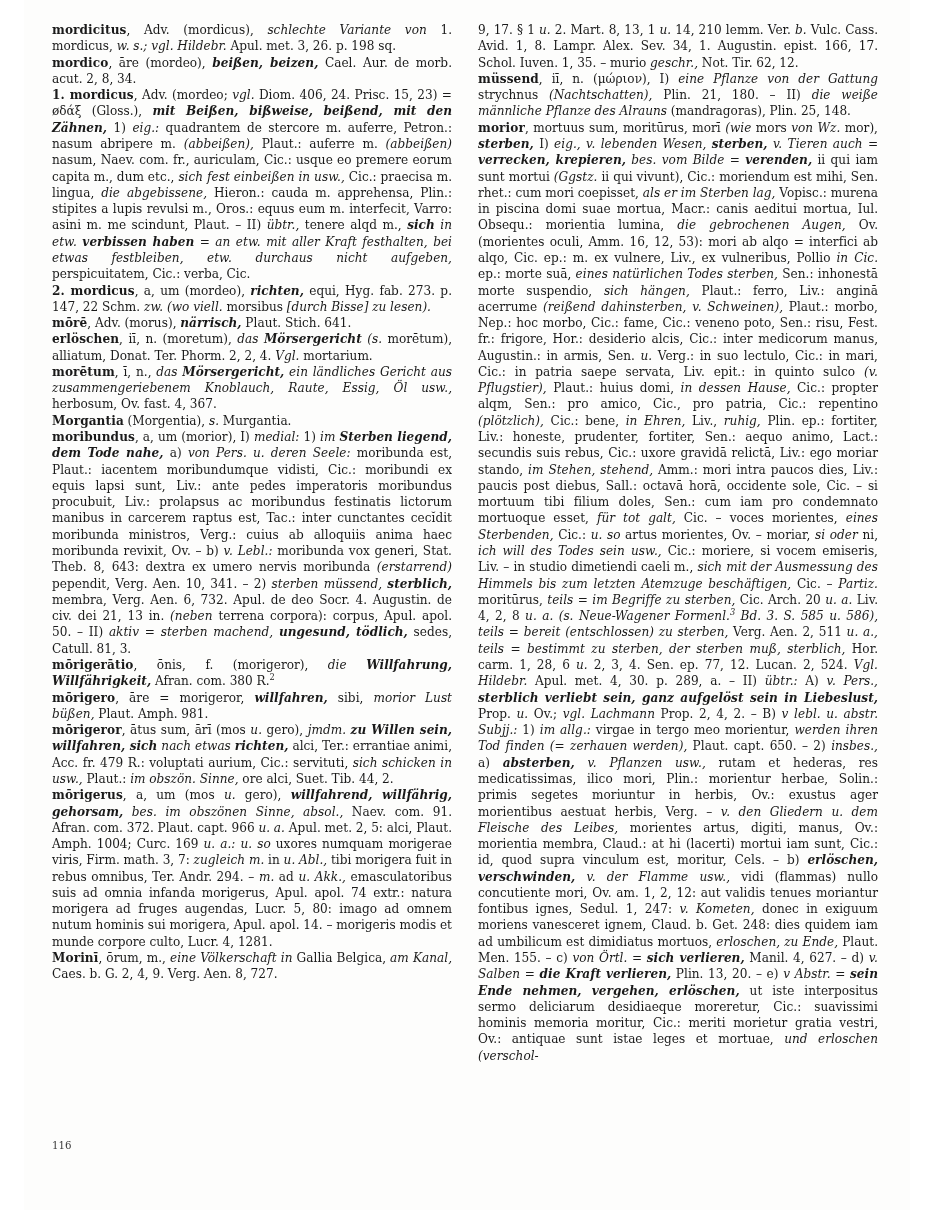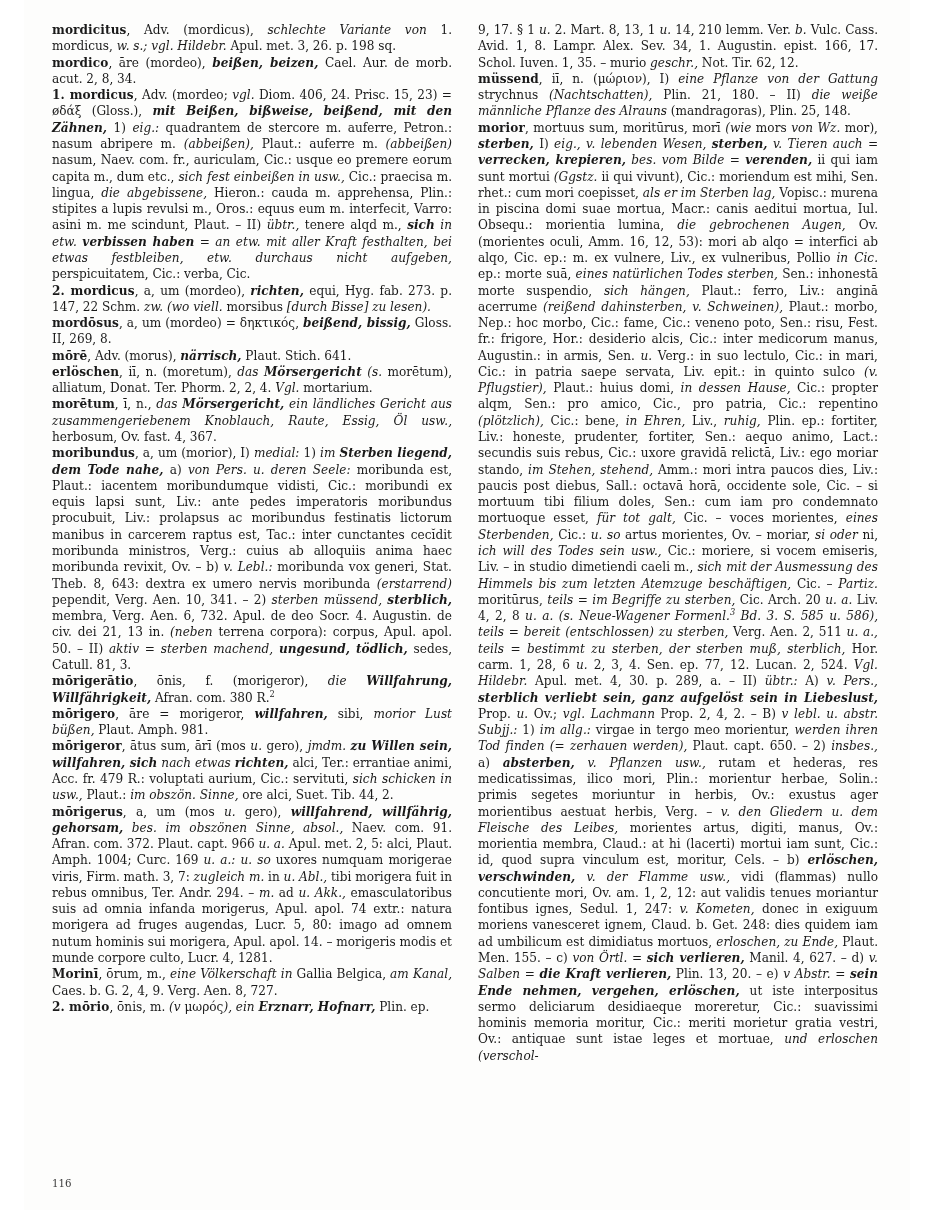--- a/index.html
+++ b/index.html
@@ -66,21 +66,21 @@
     font-size: 0.68em;
     vertical-align: super;
     line-height: 0;
   }
   .greek {
     font-family: "DejaVu Serif", serif;
   }
   #folio {
     position: absolute;
     left: 28px;
-    top: 1178px;
+    top: 1140px;
     font-size: 10.2px;
     line-height: 12px;
     color: #3a3a3a;
     font-family: "DejaVu Serif", "Liberation Serif", serif;
   }
   .hang {
     text-indent: 0;
   }
 </style>
 </head>
@@ -88,31 +88,30 @@
 
 <div id="page">
 
   <div id="columns">
 
     <div class="column" id="col-left">
         <p class="entry hang"><b class="hw">mordicitus</b>, Adv. (mordicus), <i class="it">schlechte Variante von</i> 1. mordicus, <i class="it">w. s.; vgl. Hildebr.</i> Apul. met. 3, 26. p. 198 sq.</p>
         <p class="entry hang"><b class="hw">mordico</b>, āre (mordeo), <i class="bi">beißen, beizen,</i> Cael. Aur. de morb. acut. 2, 8, 34.</p>
         <p class="entry hang"><b class="hw">1. mordicus</b>, Adv. (mordeo; <i class="it">vgl.</i> Diom. 406, 24. Prisc. 15, 23) = <span class="greek">øδάξ</span> (Gloss.), <i class="bi">mit Beißen, bißweise, beißend, mit den Zähnen,</i> 1) <i class="it">eig.:</i> quadrantem de stercore m. auferre, Petron.: nasum abripere m. <i class="it">(abbeißen),</i> Plaut.: auferre m. <i class="it">(abbeißen)</i> nasum, Naev. com. fr., auriculam, Cic.: usque eo premere eorum capita m., dum etc., <i class="it">sich fest einbeißen in usw.,</i> Cic.: praecisa m. lingua, <i class="it">die abgebissene,</i> Hieron.: cauda m. apprehensa, Plin.: stipites a lupis revulsi m., Oros.: equus eum m. interfecit, Varro: asini m. me scindunt, Plaut. – II) <i class="it">übtr.,</i> tenere alqd m., <i class="bi">sich</i> <i class="it">in etw.</i> <i class="bi">verbissen haben</i> = <i class="it">an etw. mit aller Kraft festhalten, bei etwas festbleiben, etw. durchaus nicht aufgeben,</i> perspicuitatem, Cic.: verba, Cic.</p>
         <p class="entry hang"><b class="hw">2. mordicus</b>, a, um (mordeo), <i class="bi">richten,</i> equi, Hyg. fab. 273. p. 147, 22 Schm. <i class="it">zw. (wo viell.</i> morsibus <i class="it">[durch Bisse] zu lesen).</i></p>
-        <p class="entry hang"><b class="hw">mordōsus</b>, a, um (mordeo) = <span class="greek">δηκτικός</span>, <i class="bi">beißend, bissig,</i> Gloss. II, 269, 8.</p>
         <p class="entry hang"><b class="hw">mōrē</b>, Adv. (morus), <i class="bi">närrisch,</i> Plaut. Stich. 641.</p>
         <p class="entry hang"><b class="hw">erlöschen</b>, iī, n. (moretum), <i class="it">das</i> <i class="bi">Mörsergericht</i> <i class="it">(s.</i> morētum), alliatum, Donat. Ter. Phorm. 2, 2, 4. <i class="it">Vgl.</i> mortarium.</p>
         <p class="entry hang"><b class="hw">morētum</b>, ī, n., <i class="it">das</i> <i class="bi">Mörsergericht,</i> <i class="it">ein ländliches Gericht aus zusammengeriebenem Knoblauch, Raute, Essig, Öl usw.,</i> herbosum, Ov. fast. 4, 367.</p>
+        <p class="entry hang"><b class="hw">Morgantia</b> (Morgentia), <i class="it">s.</i> Murgantia.</p>
         <p class="entry hang"><b class="hw">moribundus</b>, a, um (morior), I) <i class="it">medial:</i> 1) <i class="it">im</i> <i class="bi">Sterben liegend, dem Tode nahe,</i> a) <i class="it">von Pers. u. deren Seele:</i> moribunda est, Plaut.: iacentem moribundumque vidisti, Cic.: moribundi ex equis lapsi sunt, Liv.: ante pedes imperatoris moribundus procubuit, Liv.: prolapsus ac moribundus festinatis lictorum manibus in carcerem raptus est, Tac.: inter cunctantes cecĭdit moribunda ministros, Verg.: cuius ab alloquiis anima haec moribunda revixit, Ov. – b) <i class="it">v. Lebl.:</i> moribunda vox generi, Stat. Theb. 8, 643: dextra ex umero nervis moribunda <i class="it">(erstarrend)</i> pependit, Verg. Aen. 10, 341. – 2) <i class="it">sterben müssend,</i> <i class="bi">sterblich,</i> membra, Verg. Aen. 6, 732. Apul. de deo Socr. 4. Augustin. de civ. dei 21, 13 in. <i class="it">(neben</i> terrena corpora): corpus, Apul. apol. 50. – II) <i class="it">aktiv = sterben machend,</i> <i class="bi">ungesund, tödlich,</i> sedes, Catull. 81, 3.</p>
         <p class="entry hang"><b class="hw">mōrigerātio</b>, ōnis, f. (morigeror), <i class="it">die</i> <i class="bi">Willfahrung, Willfährigkeit,</i> Afran. com. 380 R.<sup>2</sup></p>
         <p class="entry hang"><b class="hw">mōrigero</b>, āre = morigeror, <i class="bi">willfahren,</i> sibi, <i class="it">morior Lust büßen,</i> Plaut. Amph. 981.</p>
         <p class="entry hang"><b class="hw">mōrigeror</b>, ātus sum, ārī (mos <i class="it">u.</i> gero), <i class="it">jmdm.</i> <i class="bi">zu Willen sein, willfahren, sich</i> <i class="it">nach etwas</i> <i class="bi">richten,</i> alci, Ter.: errantiae animi, Acc. fr. 479 R.: voluptati aurium, Cic.: servituti, <i class="it">sich schicken in usw.,</i> Plaut.: <i class="it">im obszön. Sinne,</i> ore alci, Suet. Tib. 44, 2.</p>
         <p class="entry hang"><b class="hw">mōrigerus</b>, a, um (mos <i class="it">u.</i> gero), <i class="bi">willfahrend, willfährig, gehorsam,</i> <i class="it">bes. im obszönen Sinne, absol.,</i> Naev. com. 91. Afran. com. 372. Plaut. capt. 966 <i class="it">u. a.</i> Apul. met. 2, 5: alci, Plaut. Amph. 1004; Curc. 169 <i class="it">u. a.: u. so</i> uxores numquam morigerae viris, Firm. math. 3, 7: <i class="it">zugleich m.</i> in <i class="it">u. Abl.,</i> tibi morigera fuit in rebus omnibus, Ter. Andr. 294. – <i class="it">m.</i> ad <i class="it">u. Akk.,</i> emasculatoribus suis ad omnia infanda morigerus, Apul. apol. 74 extr.: natura morigera ad fruges augendas, Lucr. 5, 80: imago ad omnem nutum hominis sui morigera, Apul. apol. 14. – morigeris modis et munde corpore culto, Lucr. 4, 1281.</p>
         <p class="entry hang"><b class="hw">Morinī</b>, ōrum, m., <i class="it">eine Völkerschaft in</i> Gallia Belgica, <i class="it">am Kanal,</i> Caes. b. G. 2, 4, 9. Verg. Aen. 8, 727.</p>
-        <p class="entry hang"><b class="hw">2. mōrio</b>, ōnis, m. <i class="it">(v</i> <span class="greek">μωρός</span><i class="it">), ein</i> <i class="bi">Erznarr, Hofnarr,</i> Plin. ep.</p>
       </div>
 
     <div class="column" id="col-right">
         <p class="entry hang">9, 17. § 1 <i class="it">u.</i> 2. Mart. 8, 13, 1 <i class="it">u.</i> 14, 210 lemm. Ver. <i class="it">b.</i> Vulc. Cass. Avid. 1, 8. Lampr. Alex. Sev. 34, 1. Augustin. epist. 166, 17. Schol. Iuven. 1, 35. – murio <i class="it">geschr.,</i> Not. Tir. 62, 12.</p>
         <p class="entry hang"><b class="hw">müssend</b>, iī, n. (<span class="greek">μώριον</span>), I) <i class="it">eine Pflanze von der Gattung</i> strychnus <i class="it">(Nachtschatten),</i> Plin. 21, 180. – II) <i class="it">die weiße männliche Pflanze des Alrauns</i> (mandragoras), Plin. 25, 148.</p>
         <p class="entry hang"><b class="hw">morior</b>, mortuus sum, moritūrus, morī <i class="it">(wie</i> mors <i class="it">von Wz.</i> mor), <i class="bi">sterben,</i> I) <i class="it">eig., v. lebenden Wesen,</i> <i class="bi">sterben,</i> <i class="it">v. Tieren auch =</i> <i class="bi">verrecken, krepieren,</i> <i class="it">bes. vom Bilde =</i> <i class="bi">verenden,</i> ii qui iam sunt mortui <i class="it">(Ggstz.</i> ii qui vivunt), Cic.: moriendum est mihi, Sen. rhet.: cum mori coepisset, <i class="it">als er im Sterben lag,</i> Vopisc.: murena in piscina domi suae mortua, Macr.: canis aeditui mortua, Iul. Obsequ.: morientia lumina, <i class="it">die gebrochenen Augen,</i> Ov. (morientes oculi, Amm. 16, 12, 53): mori ab alqo = interfici ab alqo, Cic. ep.: m. ex vulnere, Liv., ex vulneribus, Pollio <i class="it">in Cic.</i> ep.: morte suā, <i class="it">eines natürlichen Todes sterben,</i> Sen.: inhonestā morte suspendio, <i class="it">sich hängen,</i> Plaut.: ferro, Liv.: anginā acerrume <i class="it">(reißend dahinsterben, v. Schweinen),</i> Plaut.: morbo, Nep.: hoc morbo, Cic.: fame, Cic.: veneno poto, Sen.: risu, Fest. fr.: frigore, Hor.: desiderio alcis, Cic.: inter medicorum manus, Augustin.: in armis, Sen. <i class="it">u.</i> Verg.: in suo lectulo, Cic.: in mari, Cic.: in patria saepe servata, Liv. epit.: in quinto sulco <i class="it">(v. Pflugstier),</i> Plaut.: huius domi, <i class="it">in dessen Hause,</i> Cic.: propter alqm, Sen.: pro amico, Cic., pro patria, Cic.: repentino <i class="it">(plötzlich),</i> Cic.: bene, <i class="it">in Ehren,</i> Liv., <i class="it">ruhig,</i> Plin. ep.: fortiter, Liv.: honeste, prudenter, fortiter, Sen.: aequo animo, Lact.: secundis suis rebus, Cic.: uxore gravidā relictā, Liv.: ego moriar stando, <i class="it">im Stehen, stehend,</i> Amm.: mori intra paucos dies, Liv.: paucis post diebus, Sall.: octavā horā, occidente sole, Cic. – si mortuum tibi filium doles, Sen.: cum iam pro condemnato mortuoque esset, <i class="it">für tot galt,</i> Cic. – voces morientes, <i class="it">eines Sterbenden,</i> Cic.: <i class="it">u. so</i> artus morientes, Ov. – moriar, <i class="it">si oder</i> ni, <i class="it">ich will des Todes sein usw.,</i> Cic.: moriere, si vocem emiseris, Liv. – in studio dimetiendi caeli m., <i class="it">sich mit der Ausmessung des Himmels bis zum letzten Atemzuge beschäftigen,</i> Cic. – <i class="it">Partiz.</i> moritūrus, <i class="it">teils = im Begriffe zu sterben,</i> Cic. Arch. 20 <i class="it">u. a.</i> Liv. 4, 2, 8 <i class="it">u. a. (s. Neue-Wagener Formenl.<sup>3</sup> Bd. 3. S. 585 u. 586), teils = bereit (entschlossen) zu sterben,</i> Verg. Aen. 2, 511 <i class="it">u. a., teils = bestimmt zu sterben, der sterben muß, sterblich,</i> Hor. carm. 1, 28, 6 <i class="it">u.</i> 2, 3, 4. Sen. ep. 77, 12. Lucan. 2, 524. <i class="it">Vgl. Hildebr.</i> Apul. met. 4, 30. p. 289, a. – II) <i class="it">übtr.:</i> A) <i class="it">v. Pers.,</i> <i class="bi">sterblich verliebt sein, ganz aufgelöst sein in Liebeslust,</i> Prop. <i class="it">u.</i> Ov.; <i class="it">vgl. Lachmann</i> Prop. 2, 4, 2. – B) <i class="it">v lebl. u. abstr. Subjj.:</i> 1) <i class="it">im allg.:</i> virgae in tergo meo morientur, <i class="it">werden ihren Tod finden (= zerhauen werden),</i> Plaut. capt. 650. – 2) <i class="it">insbes.,</i> a) <i class="bi">absterben,</i> <i class="it">v. Pflanzen usw.,</i> rutam et hederas, res medicatissimas, ilico mori, Plin.: morientur herbae, Solin.: primis segetes moriuntur in herbis, Ov.: exustus ager morientibus aestuat herbis, Verg. – <i class="it">v. den Gliedern u. dem Fleische des Leibes,</i> morientes artus, digiti, manus, Ov.: morientia membra, Claud.: at hi (lacerti) mortui iam sunt, Cic.: id, quod supra vinculum est, moritur, Cels. – b) <i class="bi">erlöschen, verschwinden,</i> <i class="it">v. der Flamme usw.,</i> vidi (flammas) nullo concutiente mori, Ov. am. 1, 2, 12: aut validis tenues moriantur fontibus ignes, Sedul. 1, 247: <i class="it">v. Kometen,</i> donec in exiguum moriens vanesceret ignem, Claud. b. Get. 248: dies quidem iam ad umbilicum est dimidiatus mortuos, <i class="it">erloschen, zu Ende,</i> Plaut. Men. 155. – c) <i class="it">von Örtl.</i> = <i class="bi">sich verlieren,</i> Manil. 4, 627. – d) <i class="it">v. Salben</i> = <i class="bi">die Kraft verlieren,</i> Plin. 13, 20. – e) <i class="it">v Abstr.</i> = <i class="bi">sein Ende nehmen, vergehen, erlöschen,</i> ut iste interpositus sermo deliciarum desidiaeque moreretur, Cic.: suavissimi hominis memoria moritur, Cic.: meriti morietur gratia vestri, Ov.: antiquae sunt istae leges et mortuae, <i class="it">und erloschen (verschol-</i></p>
       </div>
 
   </div>
 

